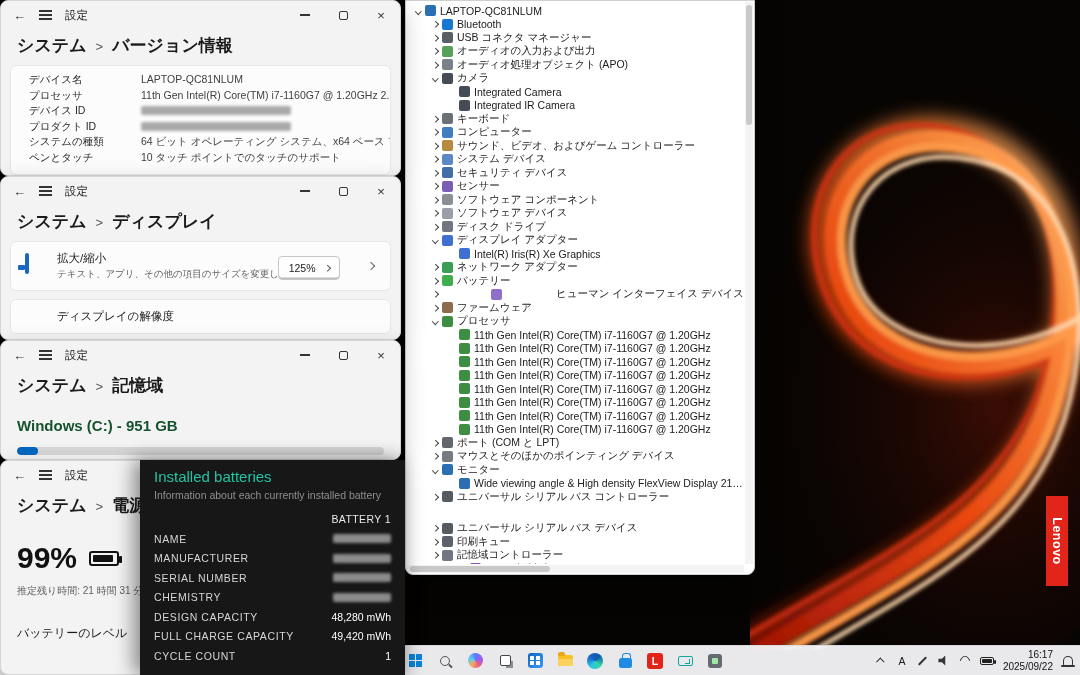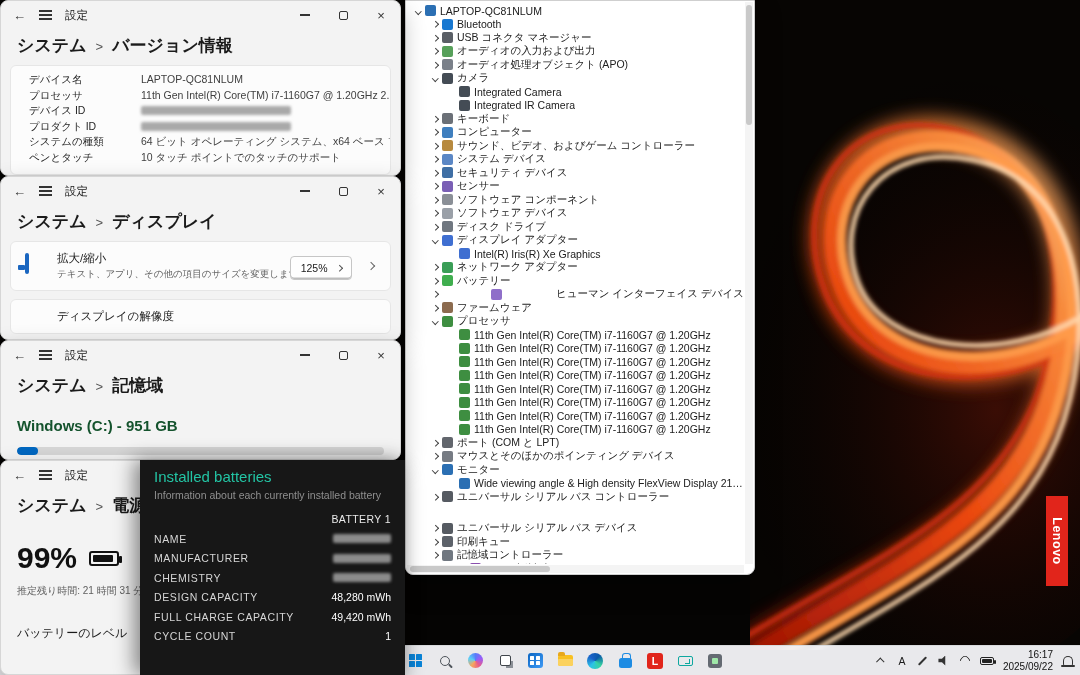--- a/index.html
+++ b/index.html
@@ -133,21 +133,21 @@
   .i-scale::after { content:""; position:absolute; right:2px; bottom:2px; width:7px; height:5px; background:#1a66c0; border-radius:1px; }
   .dc-title { font-size:11.5px; color:#1a1a1a; }
   .dc-sub { font-size:9.5px; color:#606060; margin-top:2px; }
   .dc-note { display:flex; gap:5px; font-size:9.5px; color:#606060; margin-top:5px; width:230px; line-height:12px; }
   .info-i { flex:none; width:10px; height:10px; border:1px solid #707070; border-radius:50%;
             font-size:7px; display:flex; align-items:center; justify-content:center; color:#707070; font-style:italic; }
   .dd { position:absolute; display:inline-flex; align-items:center; gap:9px; border:1px solid #c6c6c6;
         background:#fefefe; border-radius:4px; padding:5px 10px; font-size:10.5px; color:#1a1a1a;
         box-shadow:inset 0 -1.5px 0 #bdbdbd; white-space:nowrap; }
   .dd .chev { border-color:#555; }
-  .dd-scale { right:38px; top:14px; }
+  .dd-scale { right:50px; top:14px; }
   .more-chev { position:absolute; right:16px; top:50%; margin-top:-3px; width:6px; height:6px;
                border-right:1.4px solid #666; border-bottom:1.4px solid #666; transform:rotate(-45deg); }
 
   
   .win-storage { left:0; top:340px; width:401px; height:120px; }
   .stor-head { margin:12px 16px 0; font-size:15px; font-weight:700; color:#14532d; }
   .sbar { margin:13px 16px 0; height:8px; background:#d6d6d6; border-radius:4px; overflow:hidden; }
   .sfill { height:100%; background:#0067c0; border-radius:4px; }
 
   
@@ -796,20 +796,24 @@
         <div class="brow">
           <span class="blabel">NAME</span>
           <span class="bval redacted"></span>
         </div>
 
         <div class="brow">
           <span class="blabel">MANUFACTURER</span>
           <span class="bval redacted"></span>
         </div>
 
+        <div class="brow">
+          <span class="blabel">SERIAL NUMBER</span>
+          <span class="bval redacted"></span>
+        </div>
 
         <div class="brow">
           <span class="blabel">CHEMISTRY</span>
           <span class="bval redacted"></span>
         </div>
 
         <div class="brow">
           <span class="blabel">DESIGN CAPACITY</span>
           <span class="bval">48,280 mWh</span>
         </div>

